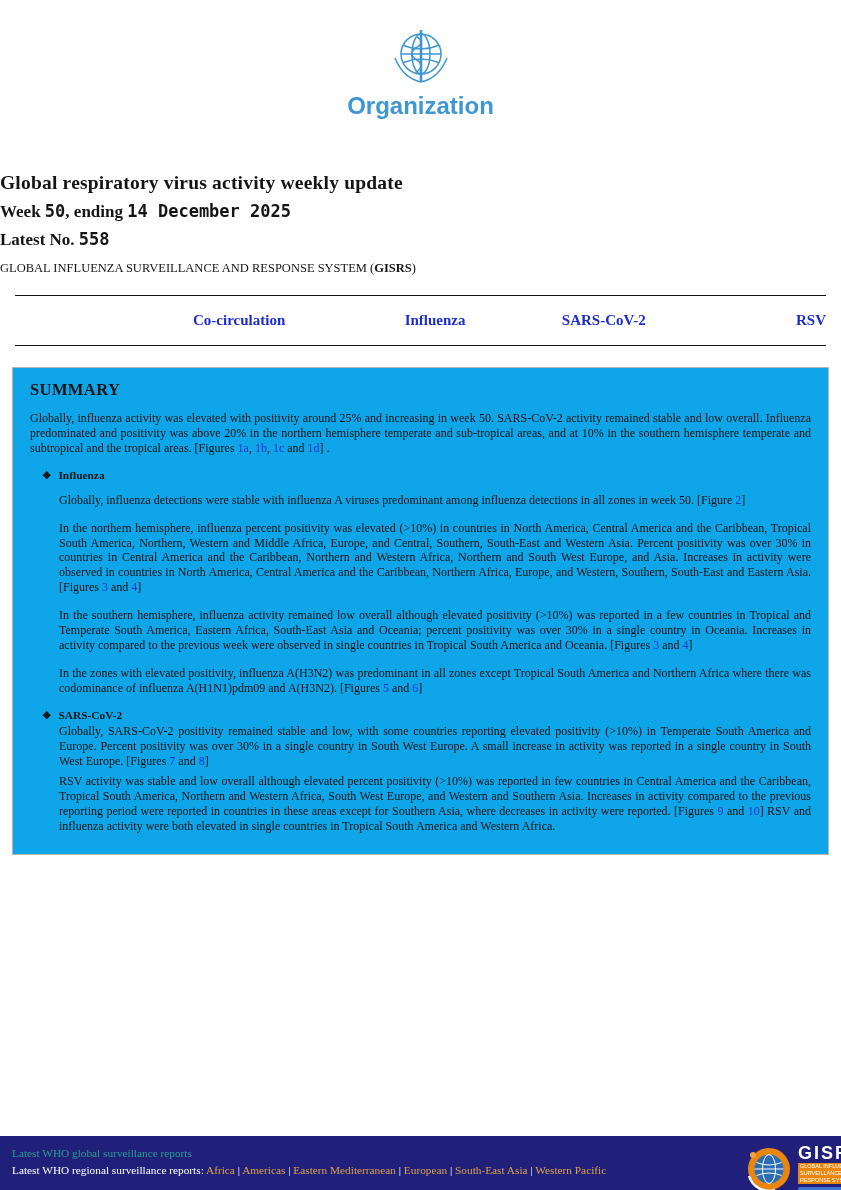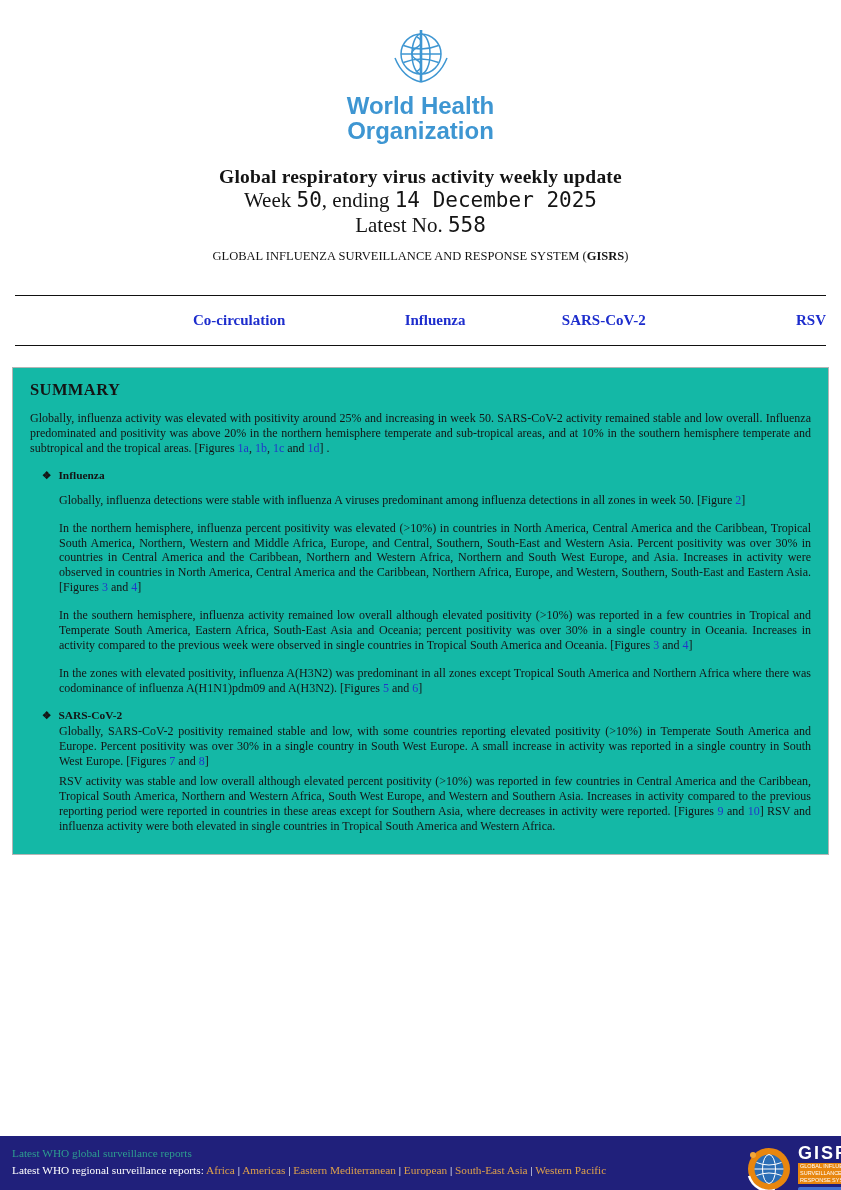--- a/index.html
+++ b/index.html
@@ -5,34 +5,34 @@
   html,body{margin:0;padding:0;background:#ffffff;}
   .page{position:relative;width:841px;height:1190px;background:#ffffff;overflow:hidden;
         font-family:"Liberation Serif","DejaVu Serif",serif;color:#141414;}
 
   
   .who{position:absolute;top:28px;left:0;right:0;text-align:center;}
   .who-name{font-family:"Liberation Sans",sans-serif;font-weight:700;color:#3e96d2;
             font-size:24px;line-height:25px;margin-top:1px;}
 
   
-  .titles{position:absolute;top:166px;left:0;right:0;text-align:center;}
+  .titles{position:absolute;top:172px;left:0;right:0;text-align:left;}
   .doc-title{font-size:19.5px;font-weight:700;letter-spacing:.2px;}
-  .week-line{font-size:21px;font-weight:400;}
+  .week-line{font-size:17px;font-weight:700;margin-top:7px;}
   .mono{font-family:"DejaVu Sans Mono","Liberation Mono",monospace;}
   .gisrs-line{font-size:12.5px;margin-top:11px;}
 
   
   .navbar{position:absolute;top:295px;left:15px;right:15px;height:49px;
           border-top:1.3px solid #111;border-bottom:1.3px solid #111;
           display:flex;align-items:center;padding-left:90px;}
   .nav-item{flex:1;text-align:right;color:#1d2dcd;font-weight:700;font-size:15px;cursor:pointer;}
 
   
-  .summary-box{position:absolute;top:367px;left:12px;right:12px;background:#14b8a6;
+  .summary-box{position:absolute;top:367px;left:12px;right:12px;background:#0ea5e9;
                border:1px solid #b5b5b5;padding:10px 15px 14px;}
   .summary-heading{font-size:16.5px;font-weight:700;letter-spacing:.4px;margin:2px 0 11px 2px;}
   .summary-box p{font-size:12px;line-height:14.9px;text-align:justify;margin:0;}
   .intro{margin:0 2px 2px 2px !important;}
   .flink{color:#2336cb;cursor:pointer;}
   .bullet-head{margin:13px 0 3px 14px;font-size:11.4px;font-weight:700;}
   .bullet-glyph{margin-right:7px;font-size:10.5px;}
   .bullet-body{margin-left:31px;margin-right:2px;}
   .bullet-body p{margin:0 0 13px;}
   .bullet-body.spaced p:first-child{margin-top:12px;}
@@ -66,21 +66,20 @@
         <path d="M15,26 h40"></path>
         <path d="M17.5,17.5 q17.5,7 35,0"></path>
         <path d="M17.5,34.5 q17.5,-7 35,0"></path>
         <path d="M9,30 q8,20 26,24"></path>
         <path d="M61,30 q-8,20 -26,24"></path>
       </g>
       <path d="M35,2 v52" stroke="#3e96d2" fill="none" stroke-width="2.6"></path>
       <path d="M31,9 q9,5 -1,11 q-9,6 1,12 q9,6 -1,12" stroke="#3e96d2" fill="none" stroke-width="1.6"></path>
     </svg>
     <div class="who-name">
-      <div>World Health</div>
       <div>Organization</div>
     </div>
   </div>
 
   <div class="titles">
     <div class="doc-title">Global respiratory virus activity weekly update</div>
     <div class="week-line">
       <span>Week </span><span class="mono">50</span><span>, ending </span><span class="mono">14 December 2025</span>
     </div>
     <div class="week-line">

